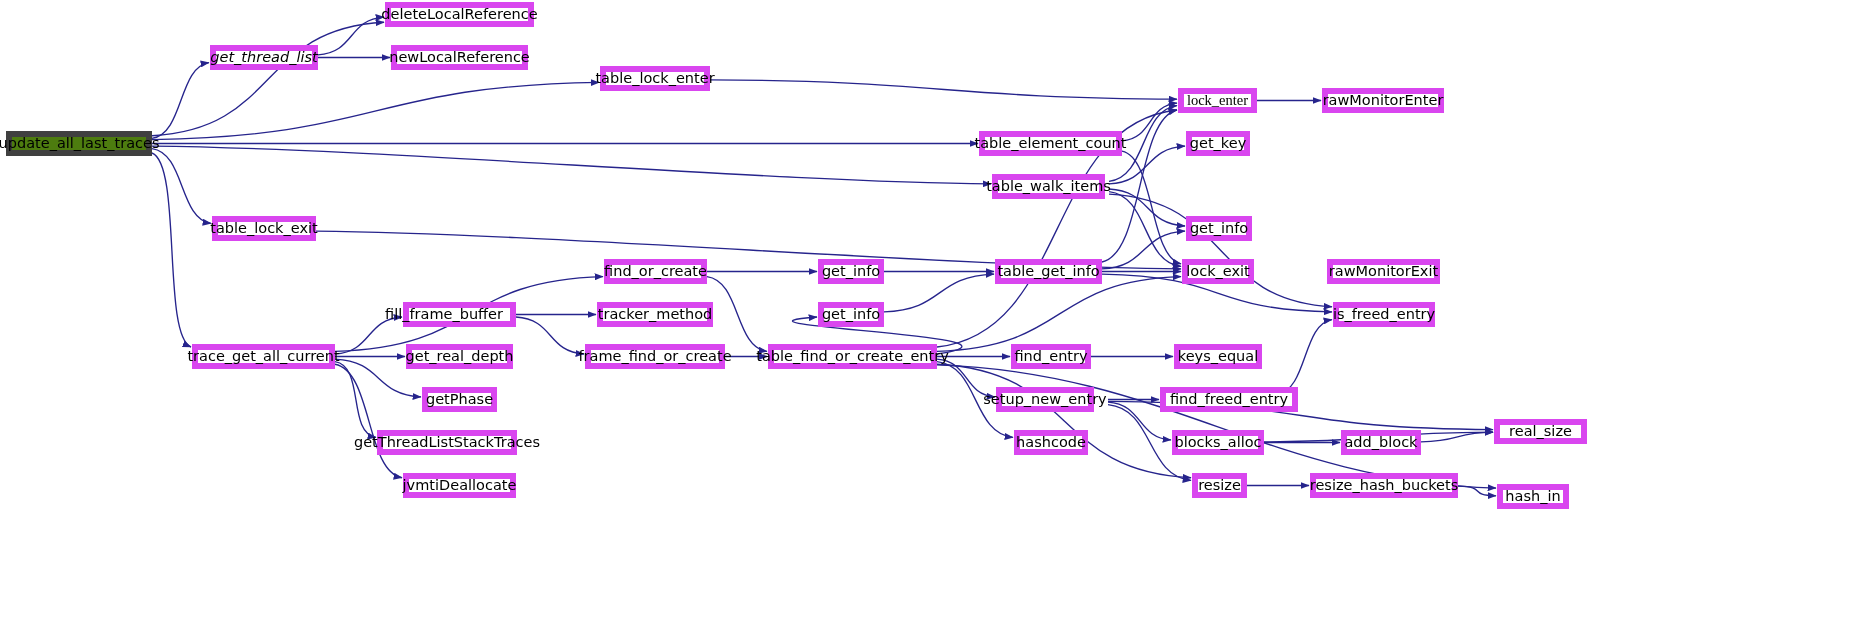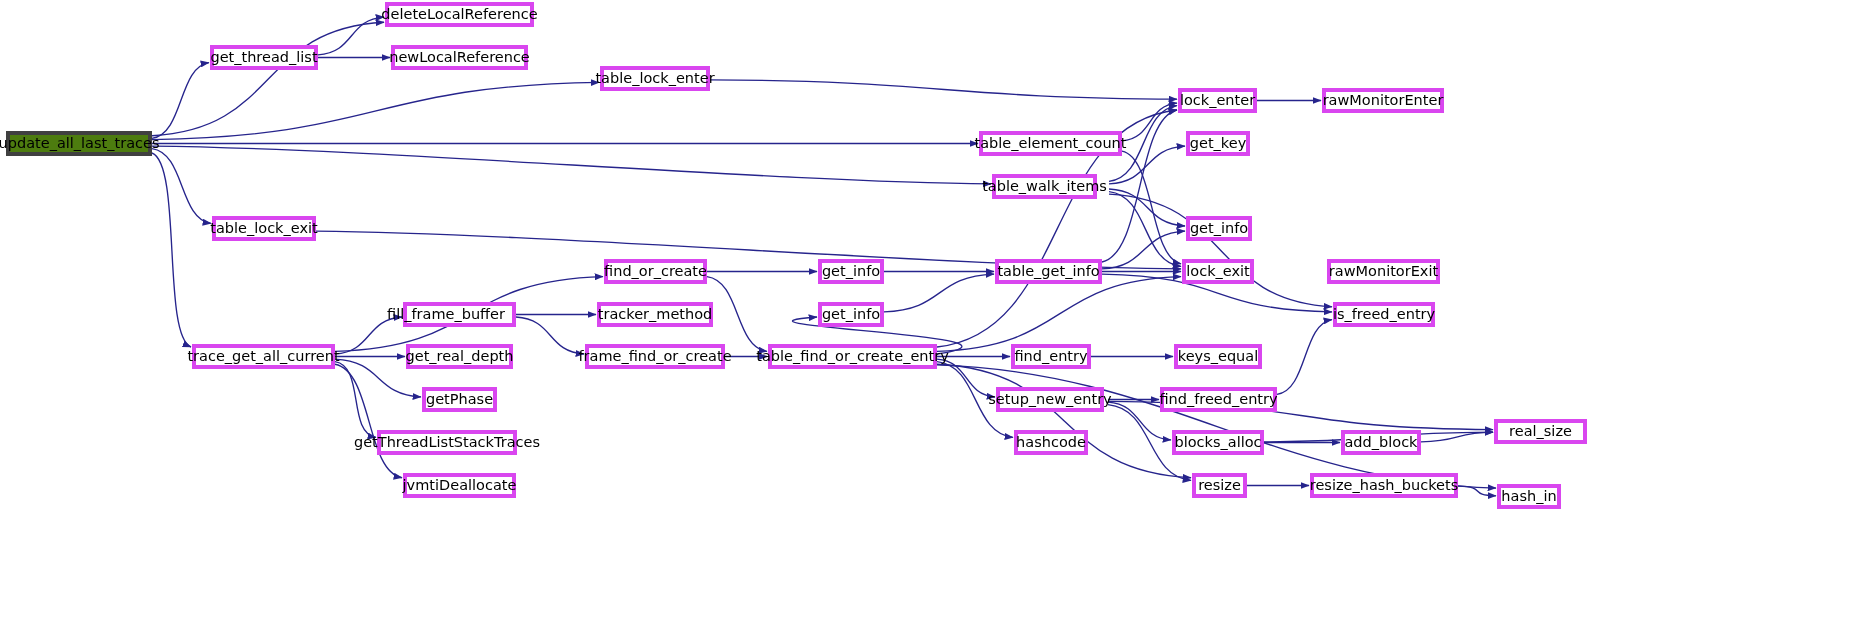--- a/index.html
+++ b/index.html
@@ -2,21 +2,21 @@
 <html><head>
 <meta charset="utf-8">
 <style>
   html,body{margin:0;padding:0;background:#ffffff;}
   body{font-family:"DejaVu Sans", sans-serif;}
   #canvas{position:relative;width:1859px;height:626px;background:#ffffff;overflow:hidden;}
   svg.edges{position:absolute;left:0;top:0;width:1859px;height:626px;}
   .node{
     position:absolute;
     box-sizing:border-box;
-    border:4px solid #d946ef;
+    border:6px solid #d946ef;
     background:#ffffff;
     color:#000000;
     font-size:14.5px;
     line-height:1;
     display:flex;
     align-items:center;
     justify-content:center;
     white-space:nowrap;
     height:25px;
     padding:0 7px;
@@ -92,42 +92,42 @@
         <path d="M1458,486.16 C1488,486.74080000000004 1467,495.25919999999996 1496,495.84" marker-end="url(#arrow)"></path>
       </g>
   </svg>
   <div id="node-layer">
       <div class="node root" style="left: 6px; top: 131px; width: 146px;">
         <span>update_all_last_traces</span>
       </div>
       <div class="node" style="left: 385px; top: 2px; width: 149px;">
         <span>deleteLocalReference</span>
       </div>
-      <div class="node" style="left: 210px; top: 45px; width: 108px;">
+      <div class="node" style="left: 210px; top: 45px; width: 108px; font-style: italic;">
         <span>get_thread_list</span>
       </div>
       <div class="node" style="left: 391px; top: 45px; width: 137px;">
         <span>newLocalReference</span>
       </div>
       <div class="node" style="left: 600px; top: 66px; width: 110px;">
         <span>table_lock_enter</span>
       </div>
-      <div class="node" style="left: 1178px; top: 88px; width: 79px;">
+      <div class="node" style="left: 1178px; top: 88px; width: 79px; font-family: Liberation Serif, serif;">
         <span>lock_enter</span>
       </div>
       <div class="node" style="left: 1322px; top: 88px; width: 122px;">
         <span>rawMonitorEnter</span>
       </div>
       <div class="node" style="left: 979px; top: 131px; width: 143px;">
         <span>table_element_count</span>
       </div>
       <div class="node" style="left: 1186px; top: 131px; width: 64px;">
         <span>get_key</span>
       </div>
-      <div class="node" style="left: 992px; top: 174px; width: 105px;">
+      <div class="node" style="left: 992px; top: 174px; width: 113px;">
         <span>table_walk_items</span>
       </div>
       <div class="node" style="left: 1186px; top: 216px; width: 66px;">
         <span>get_info</span>
       </div>
       <div class="node" style="left: 212px; top: 216px; width: 104px;">
         <span>table_lock_exit</span>
       </div>
       <div class="node" style="left: 604px; top: 259px; width: 103px;">
         <span>find_or_create</span>
@@ -170,24 +170,24 @@
       </div>
       <div class="node" style="left: 1011px; top: 344px; width: 80px;">
         <span>find_entry</span>
       </div>
       <div class="node" style="left: 1174px; top: 344px; width: 88px;">
         <span>keys_equal</span>
       </div>
       <div class="node" style="left: 422px; top: 387px; width: 75px;">
         <span>getPhase</span>
       </div>
-      <div class="node" style="left: 996px; top: 387px; width: 108px;">
+      <div class="node" style="left: 996px; top: 387px; width: 98px;">
         <span>setup_new_entry</span>
       </div>
-      <div class="node" style="left: 1160px; top: 387px; width: 117px;">
+      <div class="node" style="left: 1160px; top: 387px; width: 138px;">
         <span>find_freed_entry</span>
       </div>
       <div class="node" style="left: 1494px; top: 419px; width: 93px;">
         <span>real_size</span>
       </div>
       <div class="node" style="left: 377px; top: 430px; width: 140px;">
         <span>getThreadListStackTraces</span>
       </div>
       <div class="node" style="left: 1014px; top: 430px; width: 74px;">
         <span>hashcode</span>
@@ -200,17 +200,17 @@
       </div>
       <div class="node" style="left: 403px; top: 473px; width: 113px;">
         <span>jvmtiDeallocate</span>
       </div>
       <div class="node" style="left: 1192px; top: 473px; width: 55px;">
         <span>resize</span>
       </div>
       <div class="node" style="left: 1310px; top: 473px; width: 148px;">
         <span>resize_hash_buckets</span>
       </div>
-      <div class="node" style="left: 1497px; top: 484px; width: 64px;">
+      <div class="node" style="left: 1497px; top: 484px; width: 72px;">
         <span>hash_in</span>
       </div>
     </div>
 </div>
 
 </body></html>

